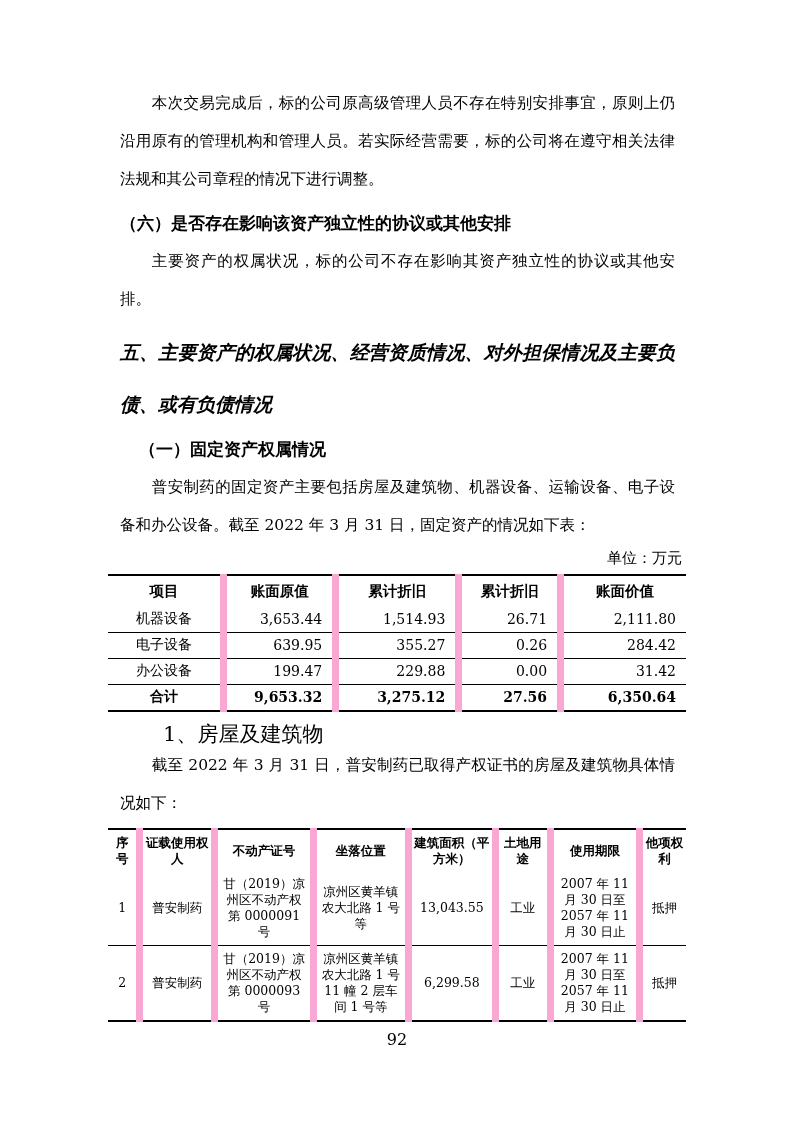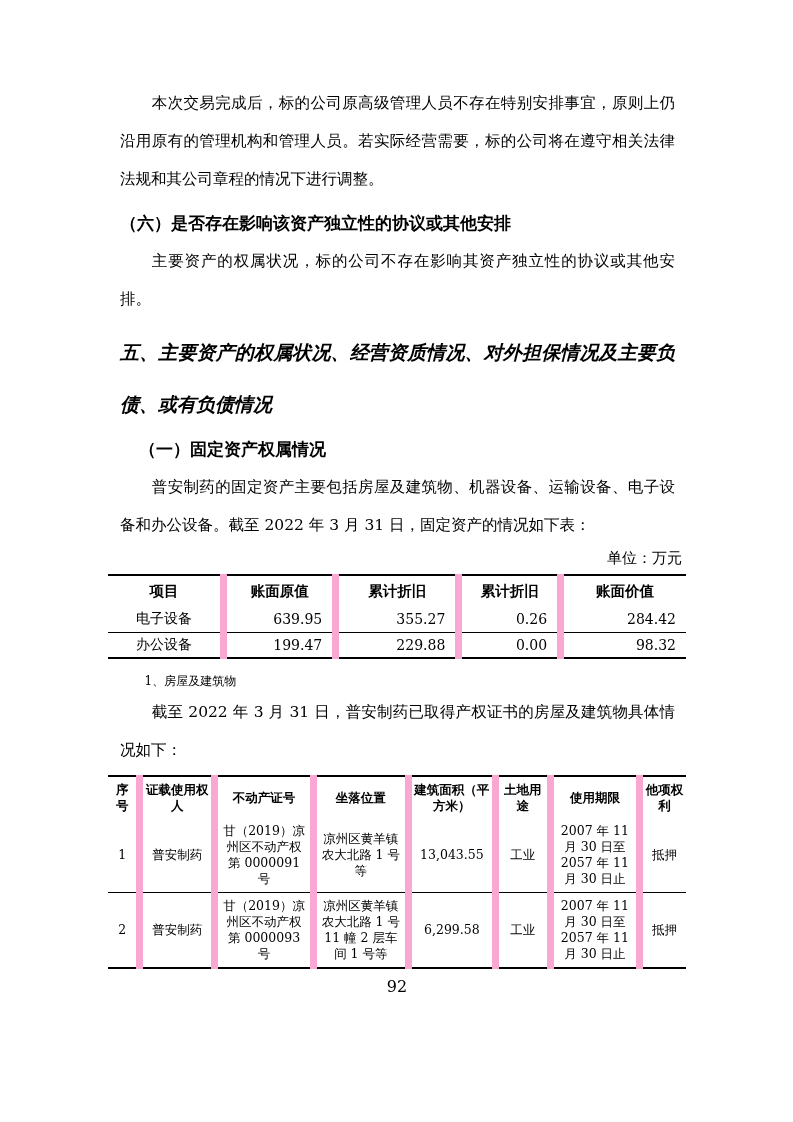--- a/index.html
+++ b/index.html
@@ -52,21 +52,21 @@
     text-align: center; padding: 2px;
   }
   .t1 td { font-size: 14px; height: 26px; padding: 1px 2px; }
   .t1 td.item { text-align: center; }
   .t1 td.num  { text-align: right; padding-right: 10px; }
   .t1 tr.total { border-top: 1.5px solid #000; }
   .t1 tr.total td { font-weight: bold; height: 27px; }
   .t1 tr.total td.item { font-family: "DejaVu Sans", "Liberation Sans", sans-serif; }
 
   .sub-label {
-    font-size: 12px; line-height: 24px;
+    font-size: 21px; line-height: 24px;
     margin: 10px 11px 0 12px; text-indent: 2.05em;
   }
 
   .t2 { margin-top: 6px; }
   .t2 th {
     font-family: "DejaVu Sans", "Liberation Sans", sans-serif;
     font-weight: bold; font-size: 12.5px; line-height: 16px;
     text-align: center; padding: 4px 2px; height: 42px;
   }
   .t2 td {
@@ -109,32 +109,46 @@
       <tr>
         <th>项目</th>
         <th>账面原值</th>
         <th>累计折旧</th>
         <th>累计折旧</th>
         <th>账面价值</th>
       </tr>
     </thead>
     <tbody>
       <tr>
+        <td class="item">机器设备</td>
+        <td class="num">3,653.44</td>
+        <td class="num">1,514.93</td>
+        <td class="num">26.71</td>
+        <td class="num">2,111.80</td>
+      </tr>
+      <tr>
         <td class="item">电子设备</td>
         <td class="num">639.95</td>
         <td class="num">355.27</td>
         <td class="num">0.26</td>
         <td class="num">284.42</td>
       </tr>
       <tr>
         <td class="item">办公设备</td>
         <td class="num">199.47</td>
         <td class="num">229.88</td>
         <td class="num">0.00</td>
-        <td class="num">98.32</td>
+        <td class="num">31.42</td>
+      </tr>
+      <tr class="total">
+        <td class="item">合计</td>
+        <td class="num">9,653.32</td>
+        <td class="num">3,275.12</td>
+        <td class="num">27.56</td>
+        <td class="num">6,350.64</td>
       </tr>
     </tbody>
   </table>
 
   <div class="sub-label">1、房屋及建筑物</div>
 
   <p class="para">截至 2022 年 3 月 31 日，普安制药已取得产权证书的房屋及建筑物具体情况如下：</p>
 
   <table class="t2">
     <colgroup>

